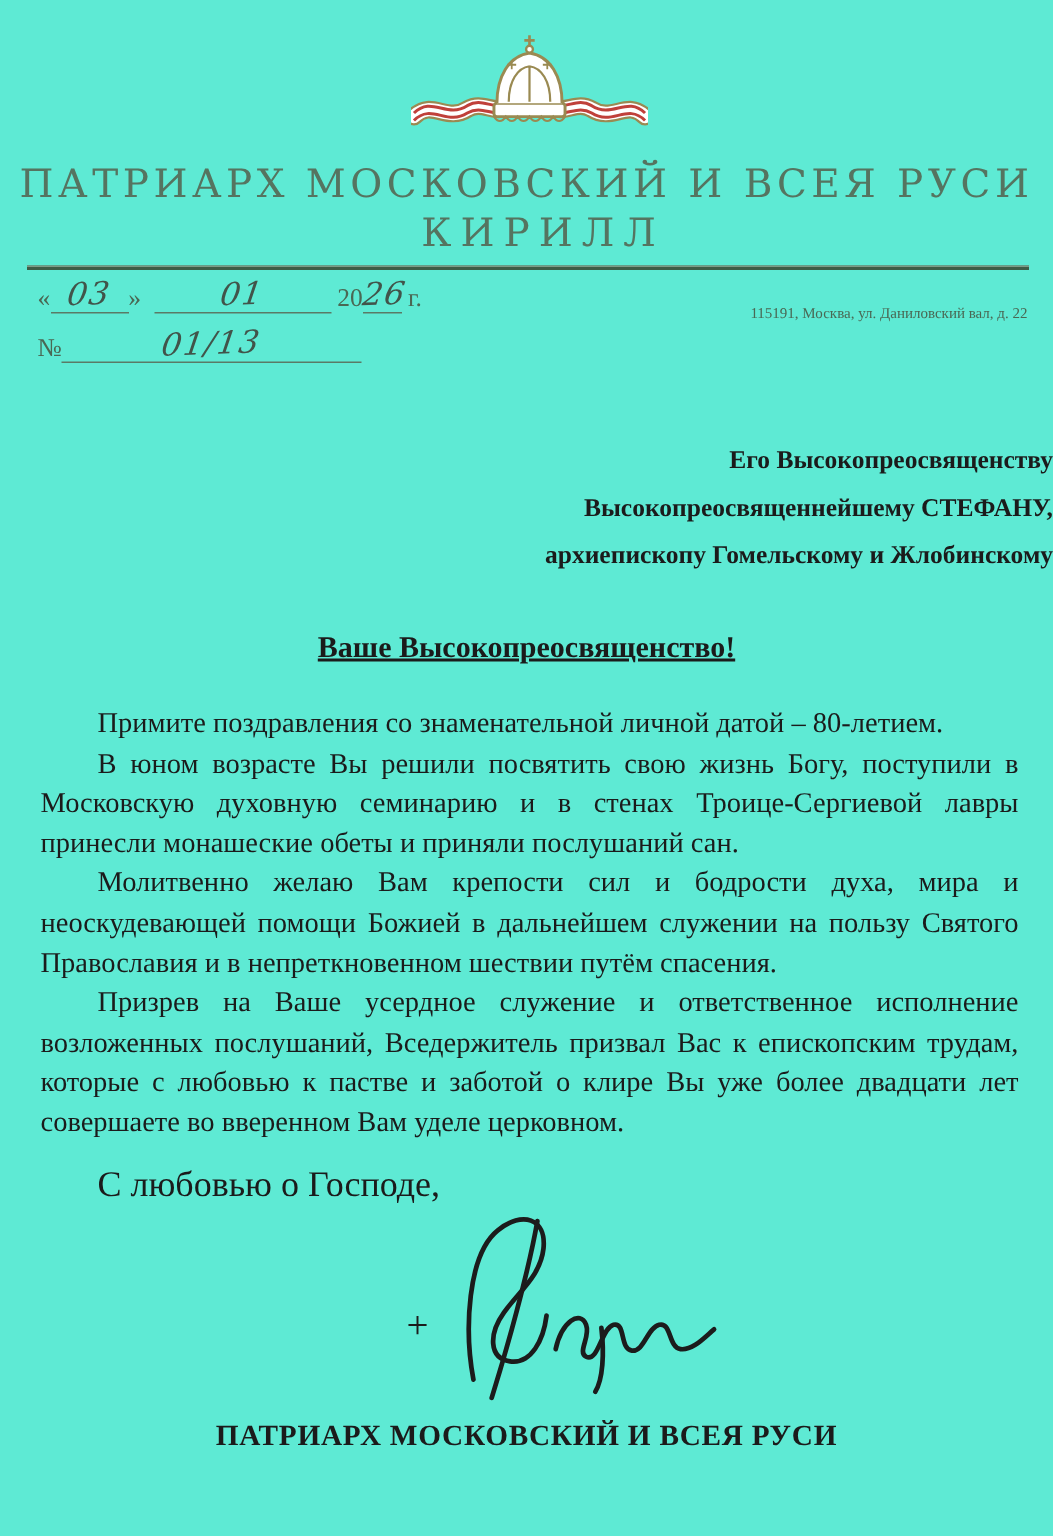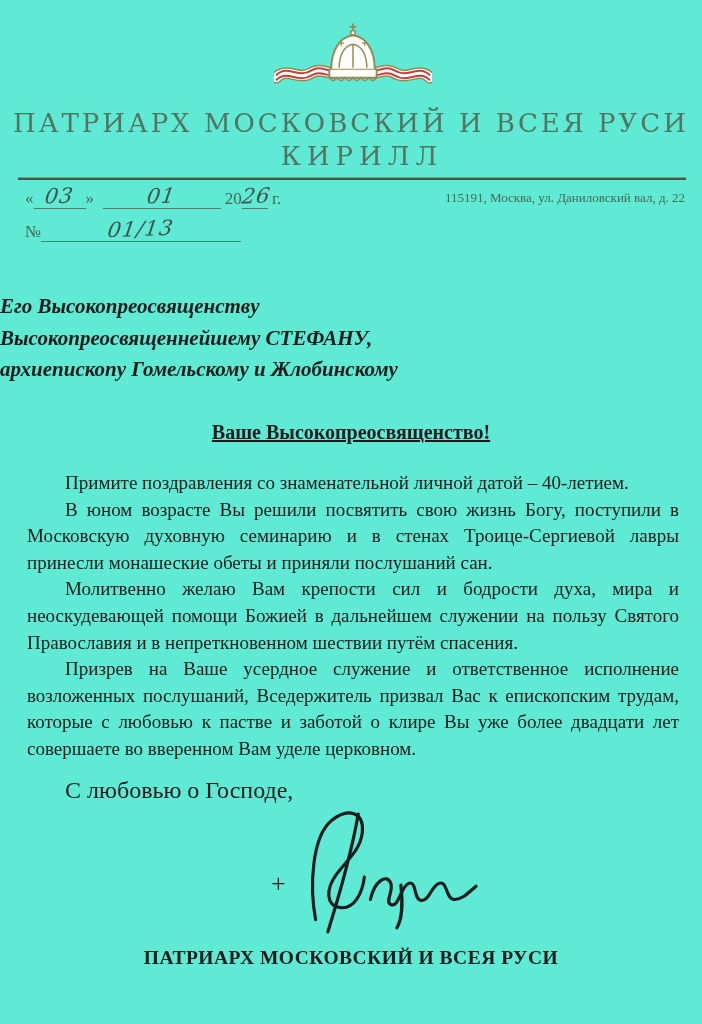--- a/index.html
+++ b/index.html
@@ -36,27 +36,27 @@
   .blank.day   { width: 52px; }
   .blank.month { width: 118px; }
   .blank.year  { width: 26px; }
   .blank.num   { width: 200px; }
   .hand {
     font-family: "DejaVu Serif", serif; font-style: italic;
     color: #41544a; font-size: 21px; letter-spacing: 1px;
     display: inline-block; transform: skewX(-10deg) rotate(-2deg);
   }
   .addr {
-    position: absolute; right: 17px; top: 190px;
-    color: #4a6854; font-size: 13px; white-space: nowrap;
+    position: absolute; right: 17px; top: 204px;
+    color: #4a6854; font-size: 10px; white-space: nowrap;
   }
   
   .recipient {
     position: absolute; top: 291px; left: 0; right: 0;
-    text-align: left; font-weight: bold; font-size: 21px; line-height: 31.5px; font-style: italic;
+    text-align: right; font-weight: bold; font-size: 17px; line-height: 31.5px;
   }
   .salutation {
     position: absolute; top: 421px; left: 0; right: 0;
     text-align: center; font-weight: bold; font-size: 20px; text-decoration: underline;
   }
   
   .body-text {
     position: absolute; top: 470px; left: 27px; right: 23px;
     font-size: 19px; line-height: 26.6px; text-align: justify;
   }
@@ -130,21 +130,21 @@
 
   <div class="recipient">
     <div>Его Высокопреосвященству</div>
     <div>Высокопреосвященнейшему СТЕФАНУ,</div>
     <div>архиепископу Гомельскому и Жлобинскому</div>
   </div>
 
   <div class="salutation">Ваше Высокопреосвященство!</div>
 
   <div class="body-text">
-    <p>Примите поздравления со знаменательной личной датой – 40-летием.</p>
+    <p>Примите поздравления со знаменательной личной датой – 80-летием.</p>
     <p>В юном возрасте Вы решили посвятить свою жизнь Богу, поступили в Московскую духовную семинарию и в стенах Троице-Сергиевой лавры принесли монашеские обеты и приняли послушаний сан.</p>
     <p>Молитвенно желаю Вам крепости сил и бодрости духа, мира и неоскудевающей помощи Божией в дальнейшем служении на пользу Святого Православия и в непреткновенном шествии путём спасения.</p>
     <p>Призрев на Ваше усердное служение и ответственное исполнение возложенных послушаний, Вседержитель призвал Вас к епископским трудам, которые с любовью к пастве и заботой о клире Вы уже более двадцати лет совершаете во вверенном Вам уделе церковном.</p>
   </div>
 
   <div class="closing">С любовью о Господе,</div>
 
   <div class="sig-cross">+</div>
   <svg class="sig-script" viewBox="0 0 220 130">
     <g fill="none" stroke="#1c1c1c" stroke-width="3.1" stroke-linecap="round" stroke-linejoin="round">

